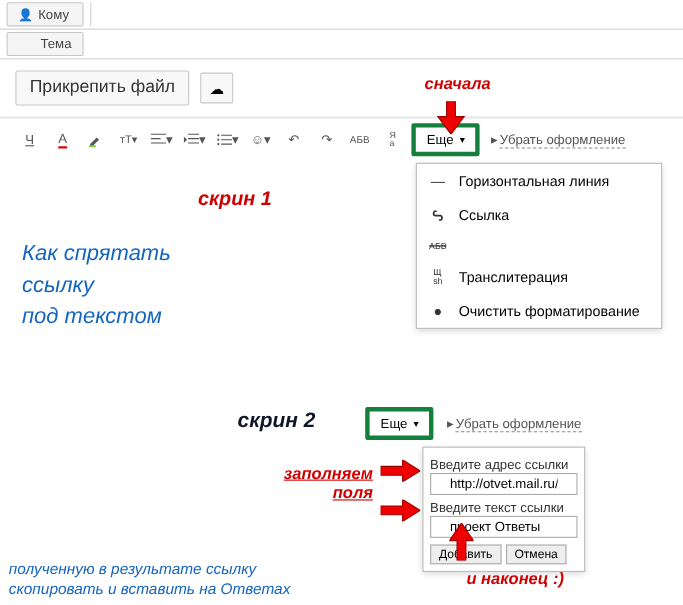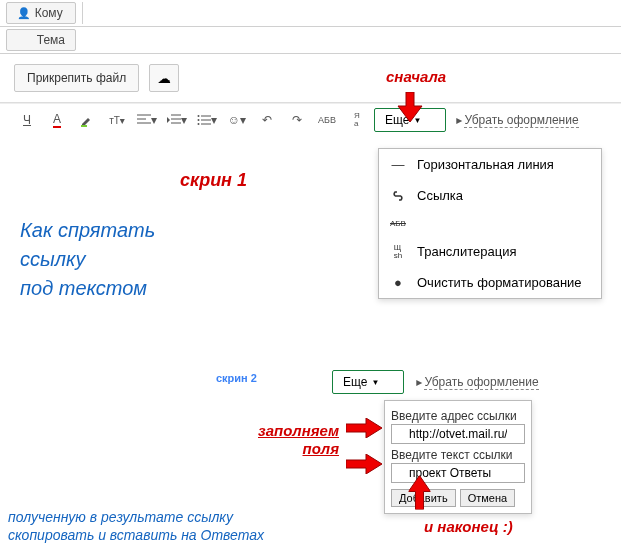--- a/index.html
+++ b/index.html
@@ -43,21 +43,21 @@
     padding: 10px 14px;
     display: flex;
     gap: 10px;
     align-items: center;
   }
   .btn {
     background: #f8f8f8;
     border: 1px solid #c8c8c8;
     border-radius: 2px;
     padding: 6px 12px;
-    font-size: 12px;
+    font-size: 16px;
     color: #333;
     cursor: pointer;
     display: inline-flex;
     align-items: center;
     gap: 4px;
   }
   .btn-icon {
     background: #f8f8f8;
     border: 1px solid #c8c8c8;
     border-radius: 2px;
@@ -84,23 +84,23 @@
     align-items: center;
     justify-content: center;
     cursor: pointer;
     color: #555;
     font-size: 12px;
     position: relative;
   }
   .tbtn svg { display: block; }
   .more-btn {
     background: #fff;
-    border: 1px solid #15803d;
+    border: 4px solid #15803d;
     border-radius: 2px;
-    padding: 4px 24px 4px 10px;
+    padding: 4px 8px 4px 10px;
     font-size: 12px;
     cursor: pointer;
     display: inline-flex;
     align-items: center;
     gap: 4px;
   }
   .remove-fmt {
     font-size: 12px;
     color: #555;
     cursor: pointer;
@@ -171,23 +171,24 @@
   .screen2-top {
     display: flex;
     gap: 6px;
     align-items: center;
     margin-bottom: 6px;
   }
   .screen2-label {
     position: absolute;
     top: 372px;
     left: 216px;
-    font-size: 11px;
+    font-size: 19px;
     font-weight: bold;
-    color: #3b82f6;
+    font-style: italic;
+    color: #0f172a;
   }
   .popup {
     border: 1px solid #bbb;
     box-shadow: 0 2px 6px rgba(0,0,0,0.15);
     padding: 6px;
     background: #fff;
     width: 148px;
     margin-left: 52px;
   }
   .popup-label {

